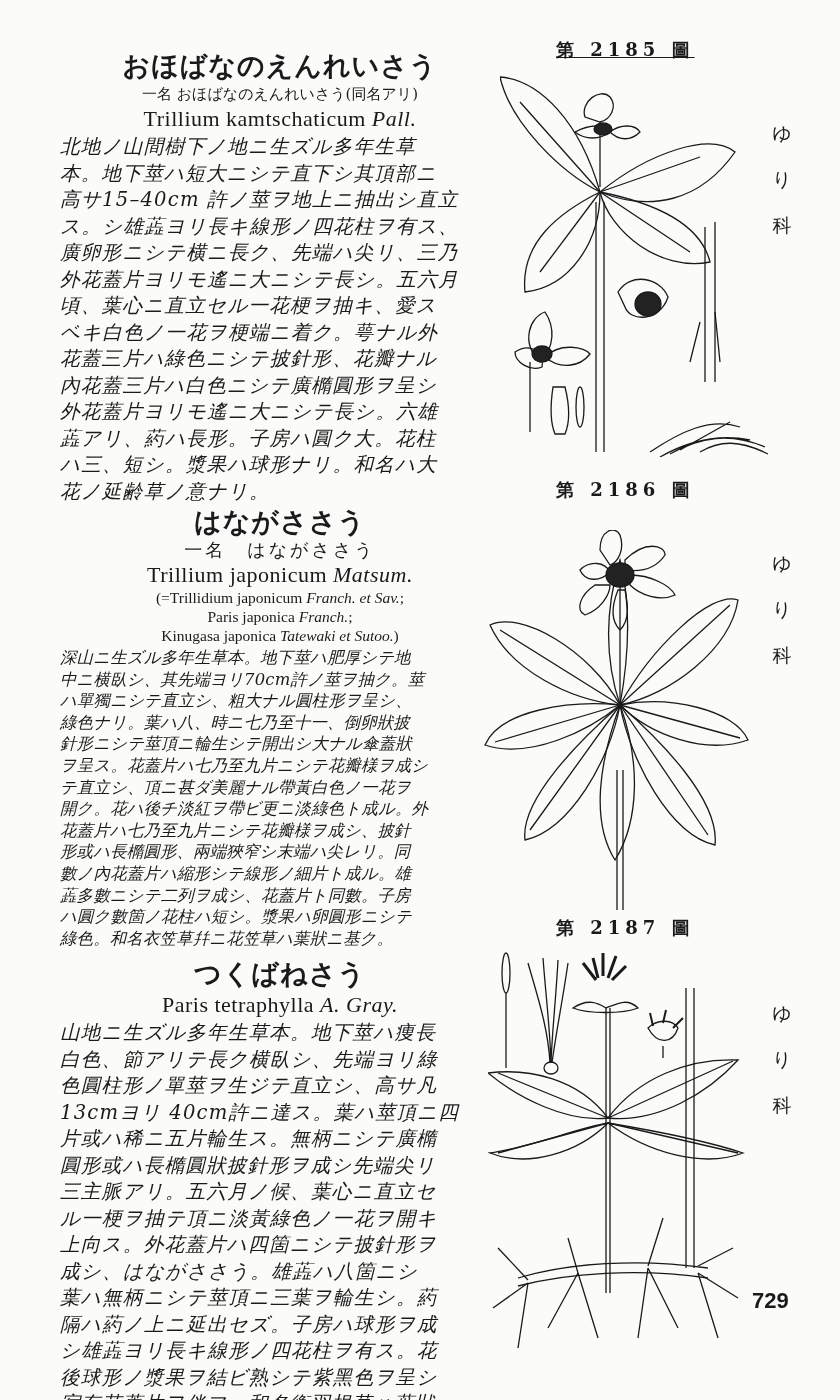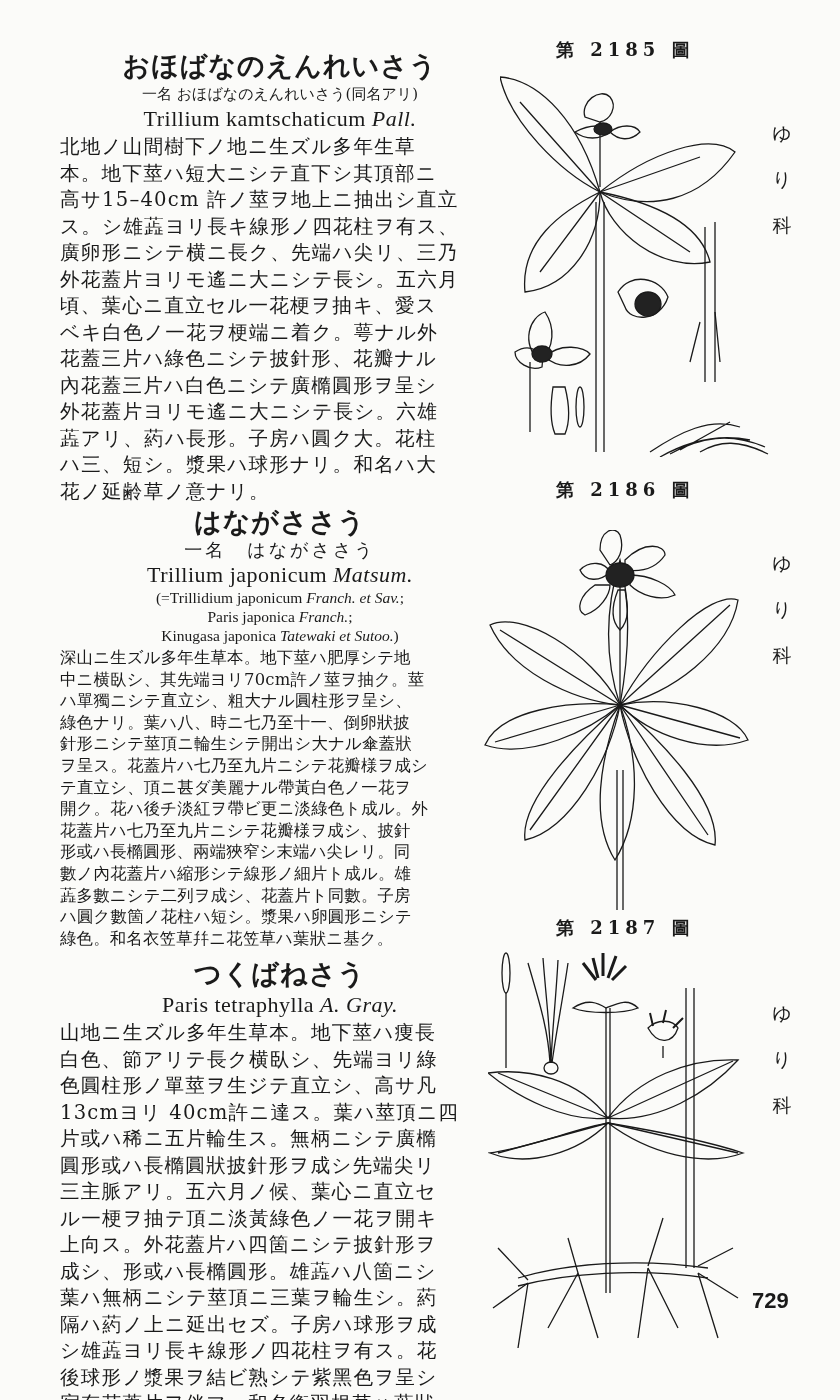--- a/index.html
+++ b/index.html
@@ -9,21 +9,21 @@
     font-family:"DejaVu Serif", "Liberation Serif", serif;
   }
   .entry { position:absolute; left:60px; width:440px;margin-top:19px; }
   .jp-title { text-align:center; font-size:27px; font-weight:bold; letter-spacing:1px; line-height:34px; margin:0; }
   .alt-name { text-align:center; font-size:15px; line-height:22px; }
   .alt-name.big { font-size:18px; letter-spacing:3px; }
   .sci { text-align:center; font-family:"Liberation Serif","DejaVu Serif",serif; font-size:22px; line-height:27px; letter-spacing:0.5px; }
   .sci i { font-style:italic; }
   .syn { text-align:center; font-family:"Liberation Serif","DejaVu Serif",serif; font-size:15.5px; line-height:19px; }
   .syn i { font-style:italic; }
-  .body { font-size:19.6px; line-height:26.5px; letter-spacing:1.2px; text-align:justify; margin-top:2px; }
+  .body { font-size:19.6px; line-height:26.5px; letter-spacing:1.2px; text-align:justify; margin-top:2px;font-style:italic; }
   .body.small { font-size:16.4px; line-height:21.6px; letter-spacing:0.2px; }
   .fig-label { position:absolute; font-size:18px; font-weight:bold; letter-spacing:5px; }
   .family { position:absolute; font-size:19px; width:24px; text-align:center; line-height:46px; }
   .plate { position:absolute; }
   .page-number { position:absolute; left:752px; top:1288px; font-family:Liberation Sans, sans-serif; font-weight:bold; font-size:22px; }
   svg path, svg line, svg ellipse, svg circle, svg polyline { vector-effect:non-scaling-stroke; }
 </style>
 </head>
 <body>
 
@@ -45,21 +45,21 @@
     <div>ベキ白色ノ一花ヲ梗端ニ着ク。萼ナル外</div>
     <div>花蓋三片ハ綠色ニシテ披針形、花瓣ナル</div>
     <div>內花蓋三片ハ白色ニシテ廣橢圓形ヲ呈シ</div>
     <div>外花蓋片ヨリモ遙ニ大ニシテ長シ。六雄</div>
     <div>蕋アリ、葯ハ長形。子房ハ圓ク大。花柱</div>
     <div>ハ三、短シ。漿果ハ球形ナリ。和名ハ大</div>
     <div>花ノ延齢草ノ意ナリ。</div>
   </div>
 </section>
 
-<div class="fig-label" style="left:556px; top:38px;">第 2185 圖</div>
+<div class="fig-label" style="left:556px; top:38px;text-decoration:underline;">第 2185 圖</div>
 <div class="family" style="left:770px; top:110px;">
   <div>ゆ</div>
   <div>り</div>
   <div>科</div>
 </div>
 
 <svg class="plate" style="left:500px; top:62px;" width="270" height="395" viewBox="0 0 270 395" fill="none" stroke="#1a1a1a" stroke-width="1.3">
 
   <path d="M100 130 C60 110 10 60 0 15 C40 18 80 60 100 130 Z"></path>
   <path d="M100 130 C150 90 210 70 235 90 C200 140 150 150 100 130 Z"></path>
@@ -170,21 +170,21 @@
   <div class="body">
     <div>山地ニ生ズル多年生草本。地下莖ハ痩長</div>
     <div>白色、節アリテ長ク横臥シ、先端ヨリ綠</div>
     <div>色圓柱形ノ單莖ヲ生ジテ直立シ、高サ凡</div>
     <div>13cmヨリ 40cm許ニ達ス。葉ハ莖頂ニ四</div>
     <div>片或ハ稀ニ五片輪生ス。無柄ニシテ廣橢</div>
     <div>圓形或ハ長橢圓狀披針形ヲ成シ先端尖リ</div>
     <div>三主脈アリ。五六月ノ候、葉心ニ直立セ</div>
     <div>ル一梗ヲ抽テ頂ニ淡黃綠色ノ一花ヲ開キ</div>
     <div>上向ス。外花蓋片ハ四箇ニシテ披針形ヲ</div>
-    <div>成シ、形或ハ長橢圓形。雄蕋ハ八箇ニシ</div>
+    <div>成シ、はながささう。雄蕋ハ八箇ニシ</div>
     <div>葉ハ無柄ニシテ莖頂ニ三葉ヲ輪生シ。葯</div>
     <div>隔ハ葯ノ上ニ延出セズ。子房ハ球形ヲ成</div>
     <div>シ雄蕋ヨリ長キ線形ノ四花柱ヲ有ス。花</div>
     <div>後球形ノ漿果ヲ結ビ熟シテ紫黑色ヲ呈シ</div>
     <div>宿存花蓋片ヲ伴フ。和名衡羽根草ハ葉狀</div>
     <div>ニ因ミシモノナリ。漢名 王孫(誤用)</div>
   </div>
 </section>
 
 <div class="fig-label" style="left:556px; top:916px;">第 2187 圖</div>

